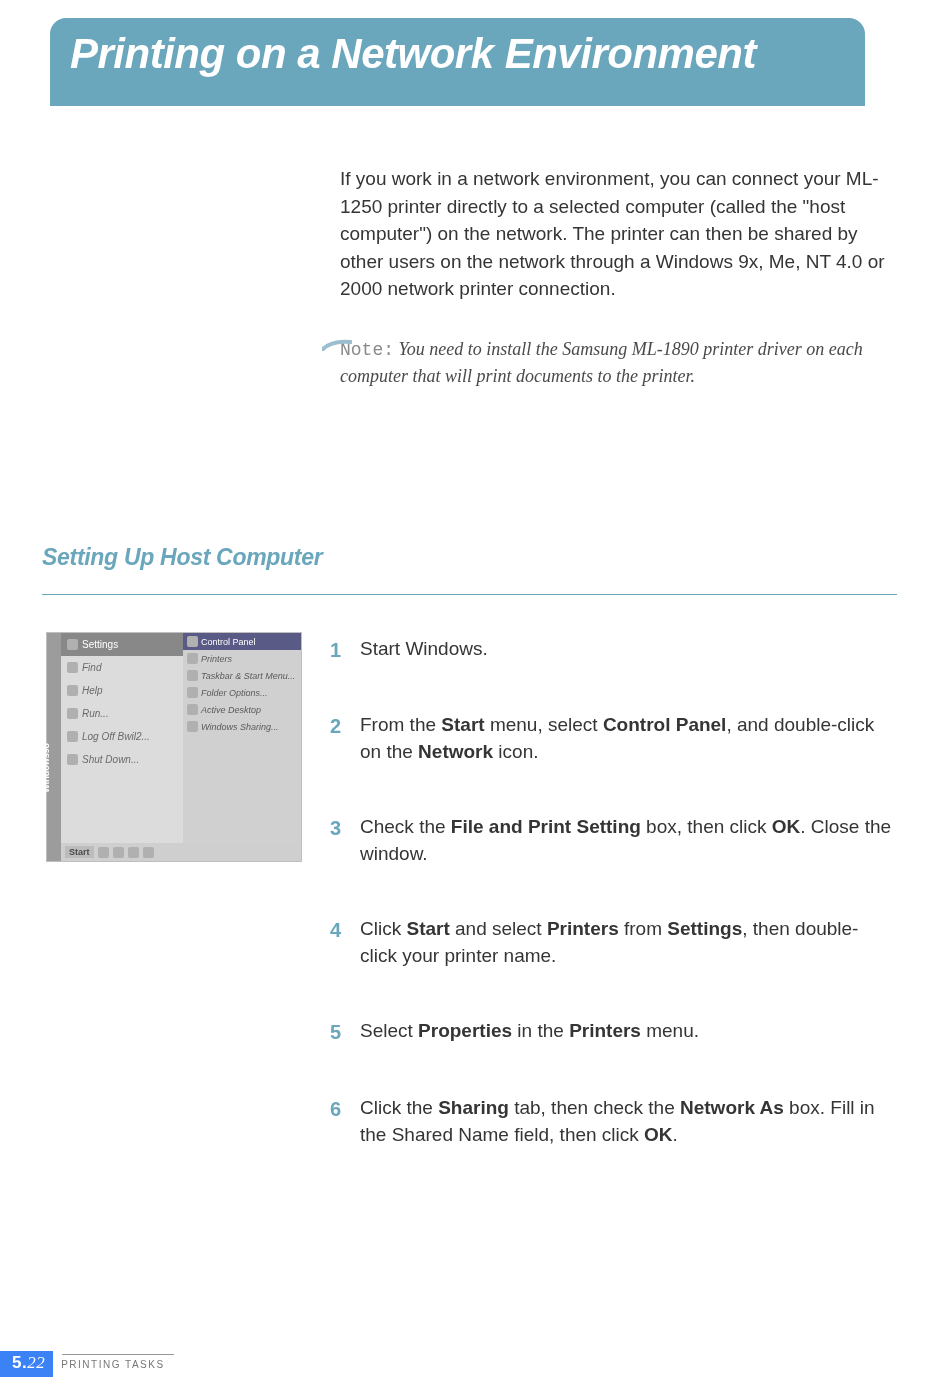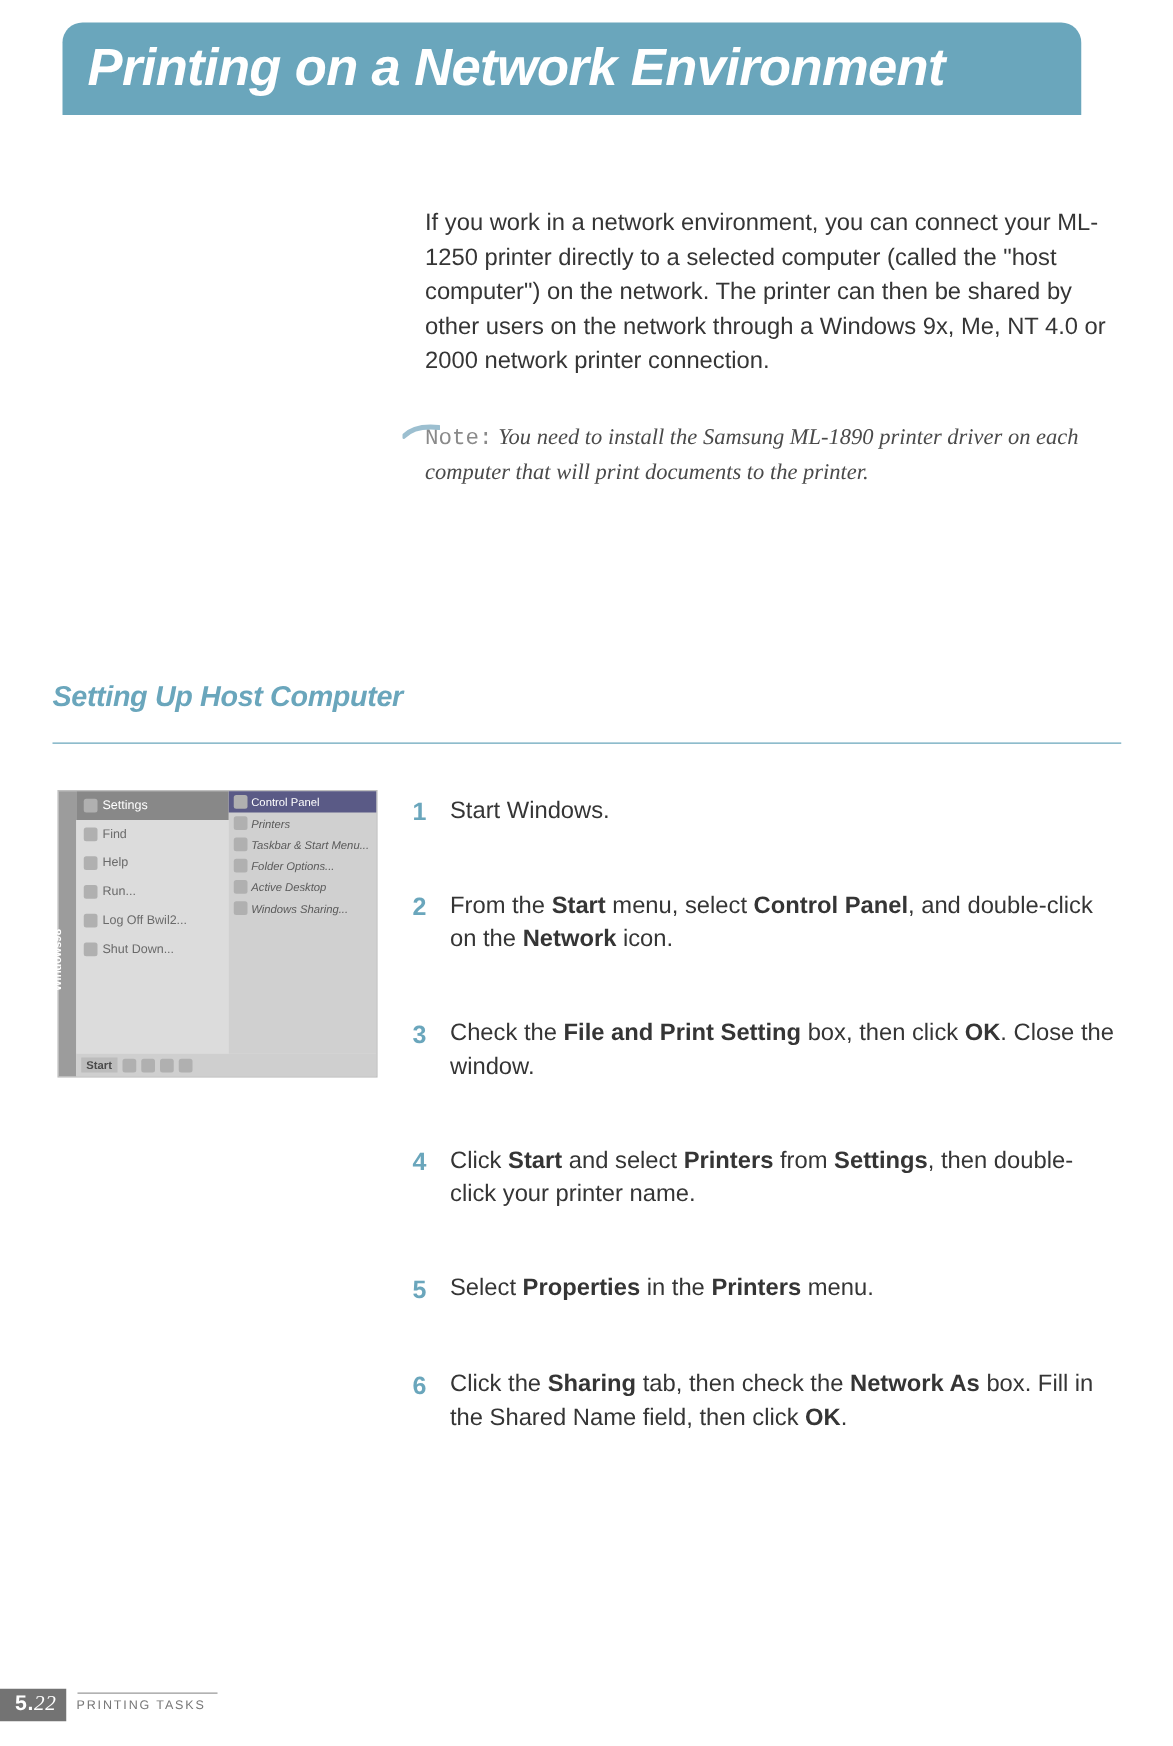--- a/index.html
+++ b/index.html
@@ -9,21 +9,21 @@
     background: #ffffff;
     font-family: Verdana, Geneva, sans-serif;
     color: #2e2e2e;
     position: relative;
   }
   .banner {
     position: absolute;
     top: 18px;
     left: 50px;
     width: 815px;
-    height: 74px;
+    height: 88px;
     background: #6aa6bc;
     border-radius: 16px 16px 0 0;
   }
   .banner-title {
     color: #ffffff;
     font-family: "Trebuchet MS", Verdana, sans-serif;
     font-weight: bold;
     font-style: italic;
     font-size: 42px;
     letter-spacing: -0.5px;
@@ -116,20 +116,21 @@
     top: 0;
     bottom: 18px;
     width: 122px;
     background: #dcdcdc;
   }
   .ss-left .row {
     display: flex;
     align-items: center;
     gap: 4px;
     padding: 6px 6px;
+    font-style: italic;
     color: #6a6a6a;
   }
   .ss-left .row.hl {
     background: #888;
     color: #fff;
     font-style: normal;
   }
   .ss-right {
     position: absolute;
     left: 136px;
@@ -199,21 +200,21 @@
   .step-text { flex: 1; }
   .step-text b { font-weight: bold; }
   .footer {
     position: absolute;
     left: 0;
     bottom: 20px;
     display: flex;
     align-items: center;
   }
   .footer-box {
-    background: #737373;
+    background: #3b82f6;
     color: #fff;
     font-family: Georgia, serif;
     font-style: italic;
     font-size: 17px;
     padding: 2px 8px 4px 12px;
     letter-spacing: 0.5px;
   }
   .footer-box .chap { font-weight: bold; font-style: normal; font-family: Verdana, sans-serif; }
   .footer-sep {
     width: 112px;

